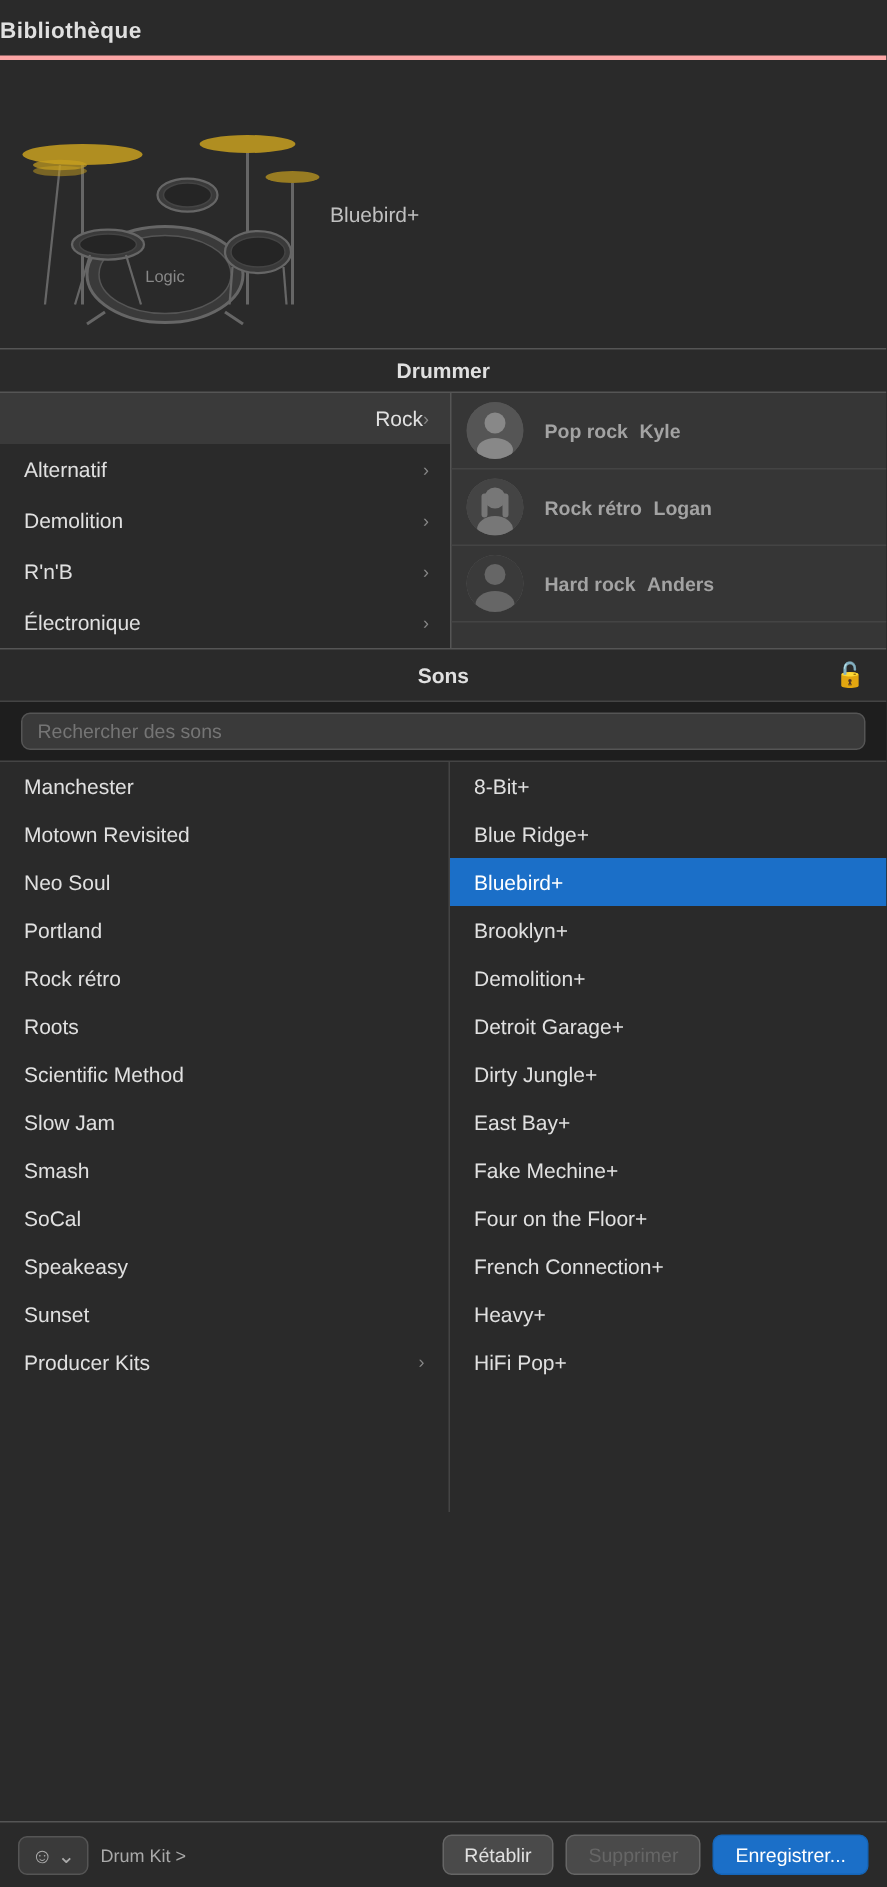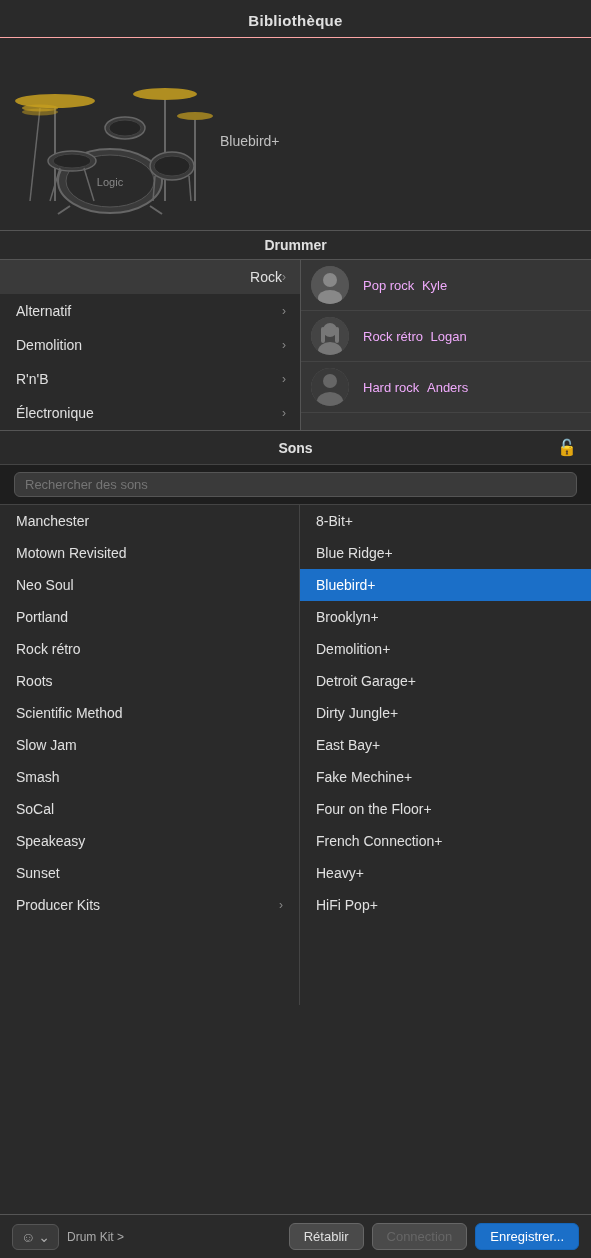--- a/index.html
+++ b/index.html
@@ -9,23 +9,23 @@
       background: #2a2a2a;
       font-family: -apple-system, BlinkMacSystemFont, 'Helvetica Neue', Arial, sans-serif;
       color: #e0e0e0;
       font-size: 14px;
       overflow: hidden;
     }
 
     
     .header {
       background: #2a2a2a;
-      text-align: center;
+      text-align: left;
       padding: 12px 0 8px;
-      border-bottom: 1px solid #fca5a5;
+      border-bottom: 3px solid #fca5a5;
     }
     .header-title {
       font-size: 15px;
       font-weight: 600;
       color: #e0e0e0;
       letter-spacing: 0.3px;
     }
 
     
     .drum-image-area {
@@ -119,22 +119,22 @@
     .drummer-info {
       display: flex;
       flex-direction: column;
     }
     .drummer-genre {
       font-size: 13px;
       font-weight: 600;
       color: #e0e0e0;
     }
     .drummer-genre span {
-      font-weight: 400;
-      color: #f0abfc;
+      font-weight: 700;
+      color: #a3a3a3;
       margin-left: 4px;
     }
 
     
     .sons-section {
       background: #2a2a2a;
       border-top: 1px solid #555;
     }
     .sons-header {
       display: flex;
@@ -489,15 +489,15 @@
 
 <div class="bottom-bar">
   <button class="smiley-btn">
     <span>☺</span>
     <span>⌄</span>
   </button>
   <div class="breadcrumb-area">
     <span>Drum Kit &gt;</span>
   </div>
   <button class="btn">Rétablir</button>
-  <button class="btn disabled">Connection</button>
+  <button class="btn disabled">Supprimer</button>
   <button class="btn blue">Enregistrer...</button>
 </div>
 
 </body></html>

